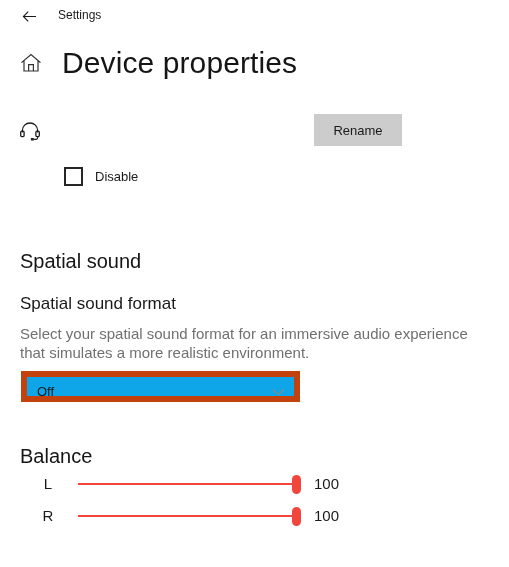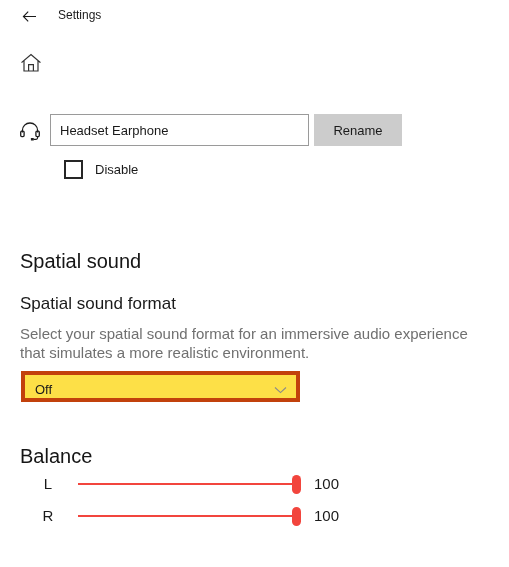--- a/index.html
+++ b/index.html
@@ -96,21 +96,21 @@
     font-family: "Liberation Sans", sans-serif;
     font-size: 13px;
     color: #1a1a1a;
     cursor: pointer;
     padding: 8px;
   }
 
   
   .checkbox-row {
     position: absolute;
-    left: 20px; top: 160px;
+    left: 20px; top: 167px;
     display: flex;
     padding-left: 44px;
   }
   .checkbox-box {
     width: 19px; height: 19px;
     box-sizing: border-box;
     border: 2px solid #262626;
     background: #ffffff;
     cursor: pointer;
     flex: 0 0 auto;
@@ -147,22 +147,22 @@
     font-size: 15px;
     line-height: 19px;
     color: #707070;
   }
 
   .dropdown {
     position: absolute;
     left: 21px; top: 371px;
     width: 279px; height: 31px;
     box-sizing: border-box;
-    background: #fde047;
-    border: 4px solid #c2410c;
+    background: #0ea5e9;
+    border: 6px solid #c2410c;
     cursor: pointer;
   }
   .dropdown-value {
     position: absolute;
     left: 10px; top: 0;
     line-height: 29px;
     font-size: 13px;
     color: #1a1a1a;
   }
   .chevron {
@@ -233,33 +233,33 @@
   </div>
   <div class="app-title">Settings</div>
 </div>
 
 <div class="page-header">
   <div class="home-icon">
     <svg width="24" height="24" viewBox="0 0 24 24" aria-hidden="true">
       <path d="M3 11.2 L12 3.6 L21 11.2 M5 10.2 V20 H19 V10.2 M9.6 20 V13.6 H14.4 V20" fill="none" stroke="currentColor" stroke-width="1.2" stroke-linejoin="miter" stroke-linecap="square"></path>
     </svg>
   </div>
+  <div class="page-title">Device properties</div>
 </div>
 
 <div class="device-row">
   <div class="headset-icon">
     <svg width="24" height="24" viewBox="0 0 24 24" aria-hidden="true">
       <path d="M4.4 13.4 V11.4 C4.4 7.2 7.8 4.0 12 4.0 C16.2 4.0 19.6 7.2 19.6 11.4 V13.4" fill="none" stroke="currentColor" stroke-width="1.3"></path>
       <rect x="2.7" y="12.1" width="3.4" height="5.6" rx="1.1" fill="none" stroke="currentColor" stroke-width="1.3"></rect>
       <rect x="17.9" y="12.1" width="3.4" height="5.6" rx="1.1" fill="none" stroke="currentColor" stroke-width="1.3"></rect>
       <path d="M19.6 17.7 V18.8 C19.6 19.7 18.9 20.3 18.1 20.3 H15.6" fill="none" stroke="currentColor" stroke-width="1.2"></path>
       <rect x="12.9" y="19.0" width="2.9" height="2.5" rx="0.5" fill="currentColor"></rect>
     </svg>
   </div>
-  <input class="name-input" type="text" value="Headset Earphone" style="">
   <button class="rename-button">Rename</button>
 </div>
 
 <div class="checkbox-row">
   <div class="checkbox-box"></div>
   <div class="checkbox-label">Disable</div>
 </div>
 
 <div class="section-heading" id="spatial-heading">Spatial sound</div>
 

